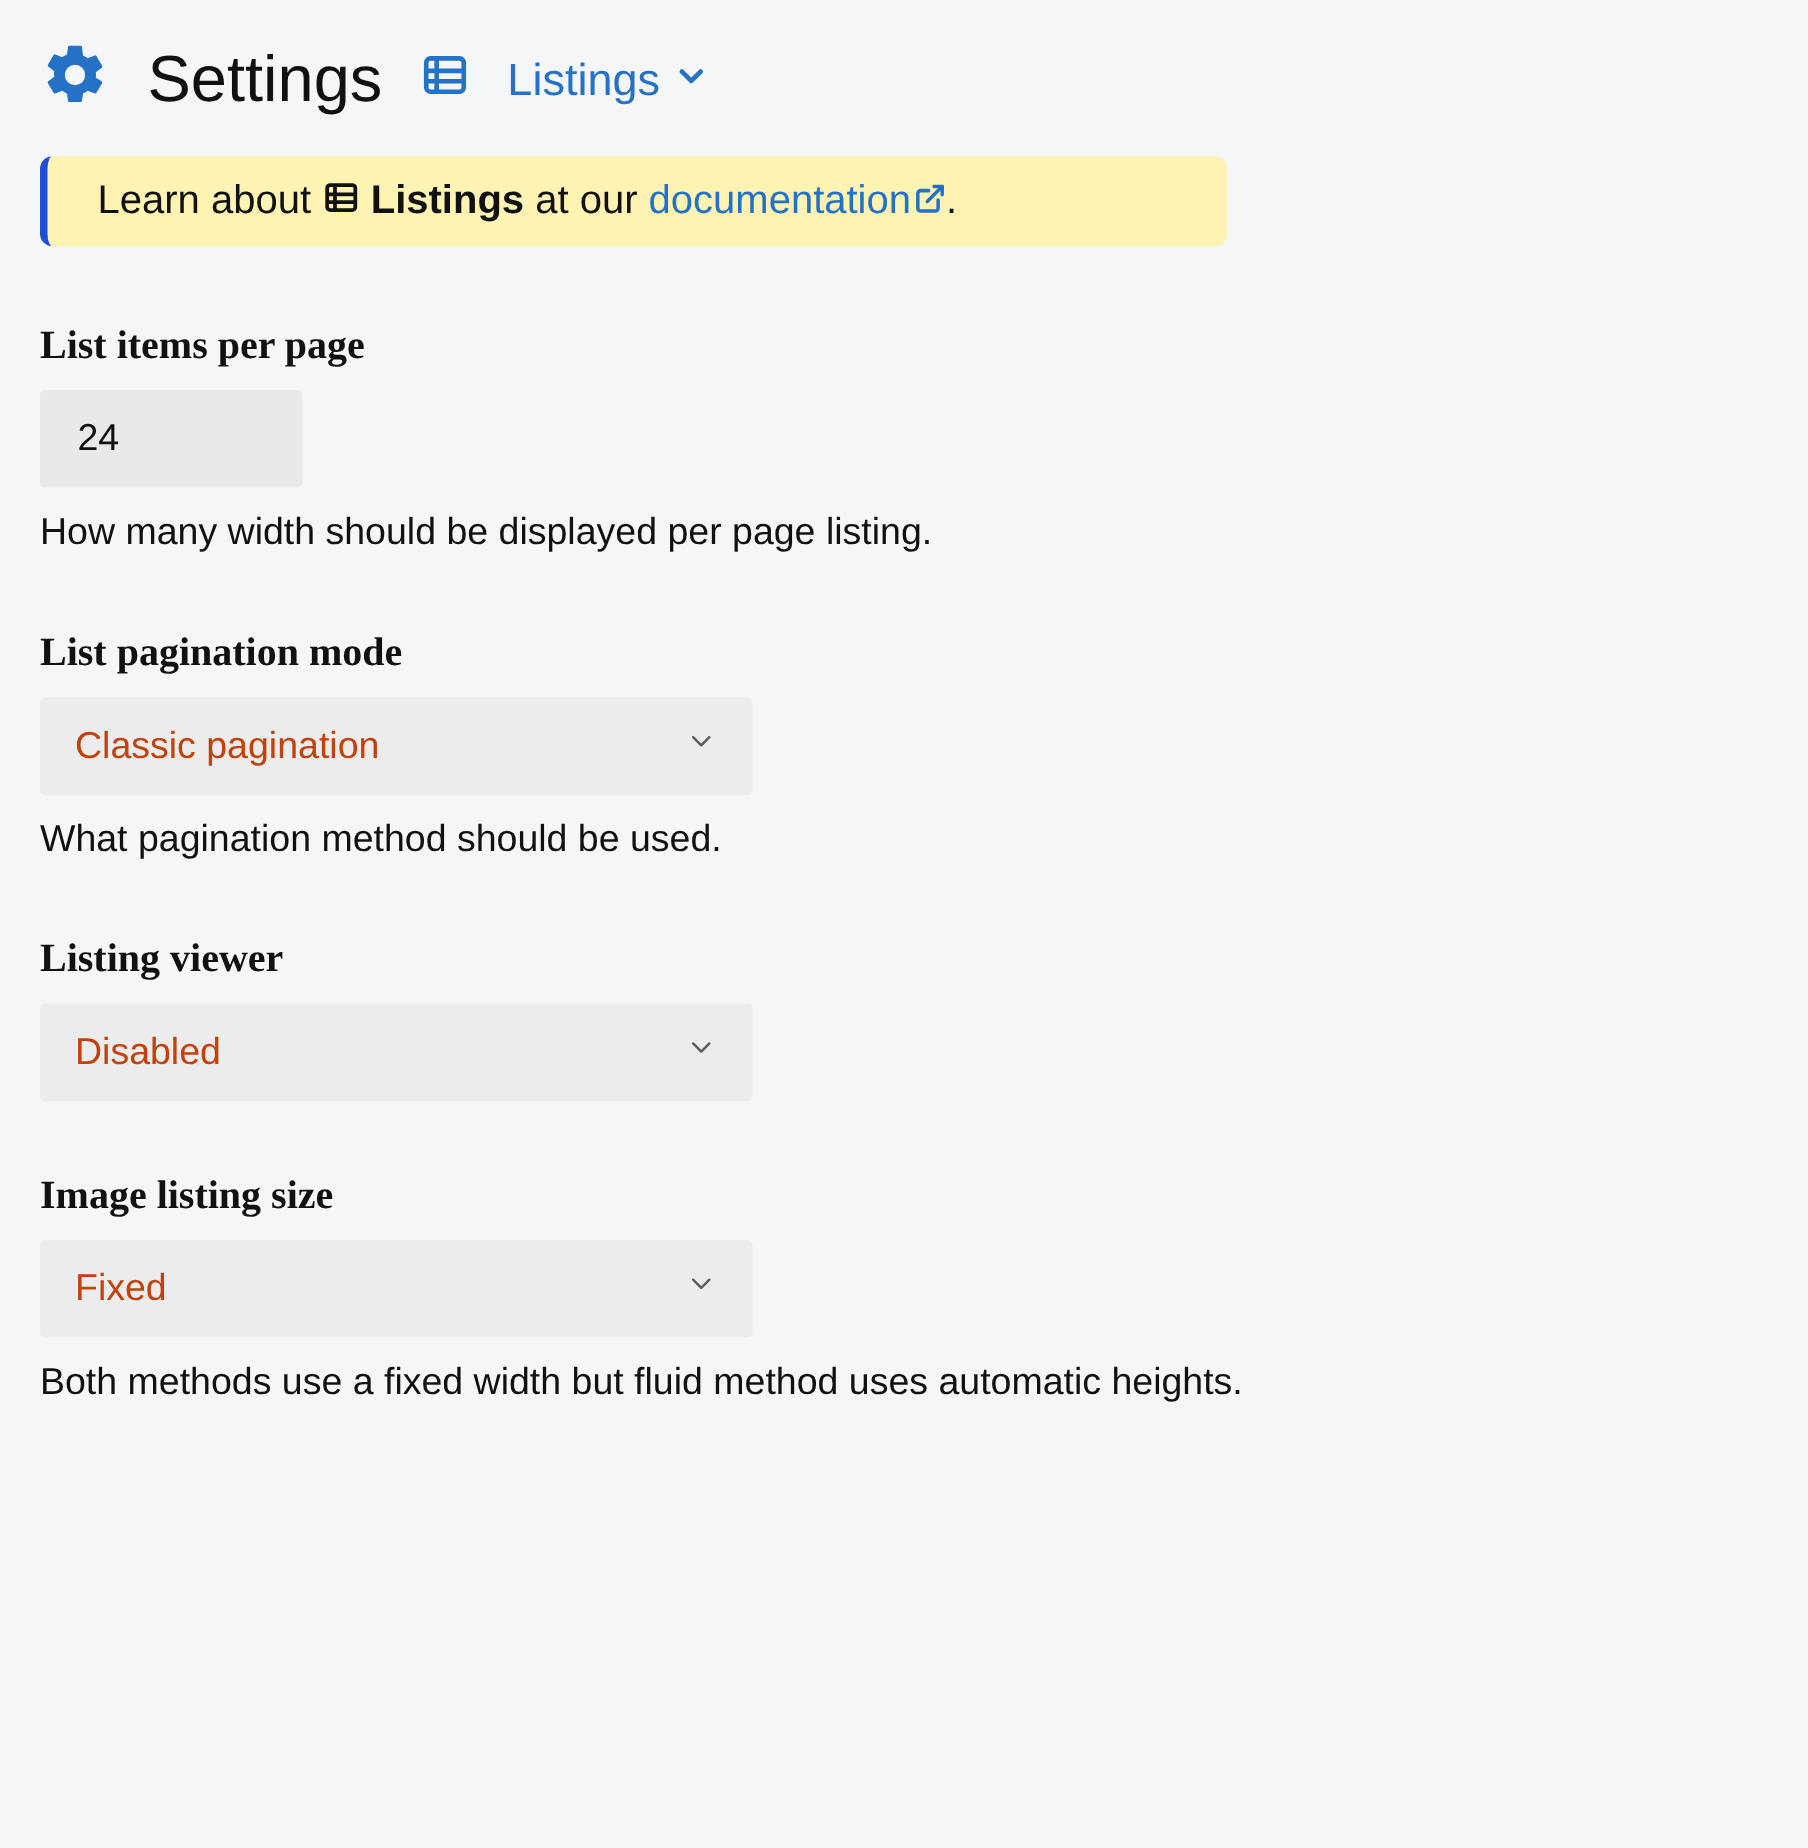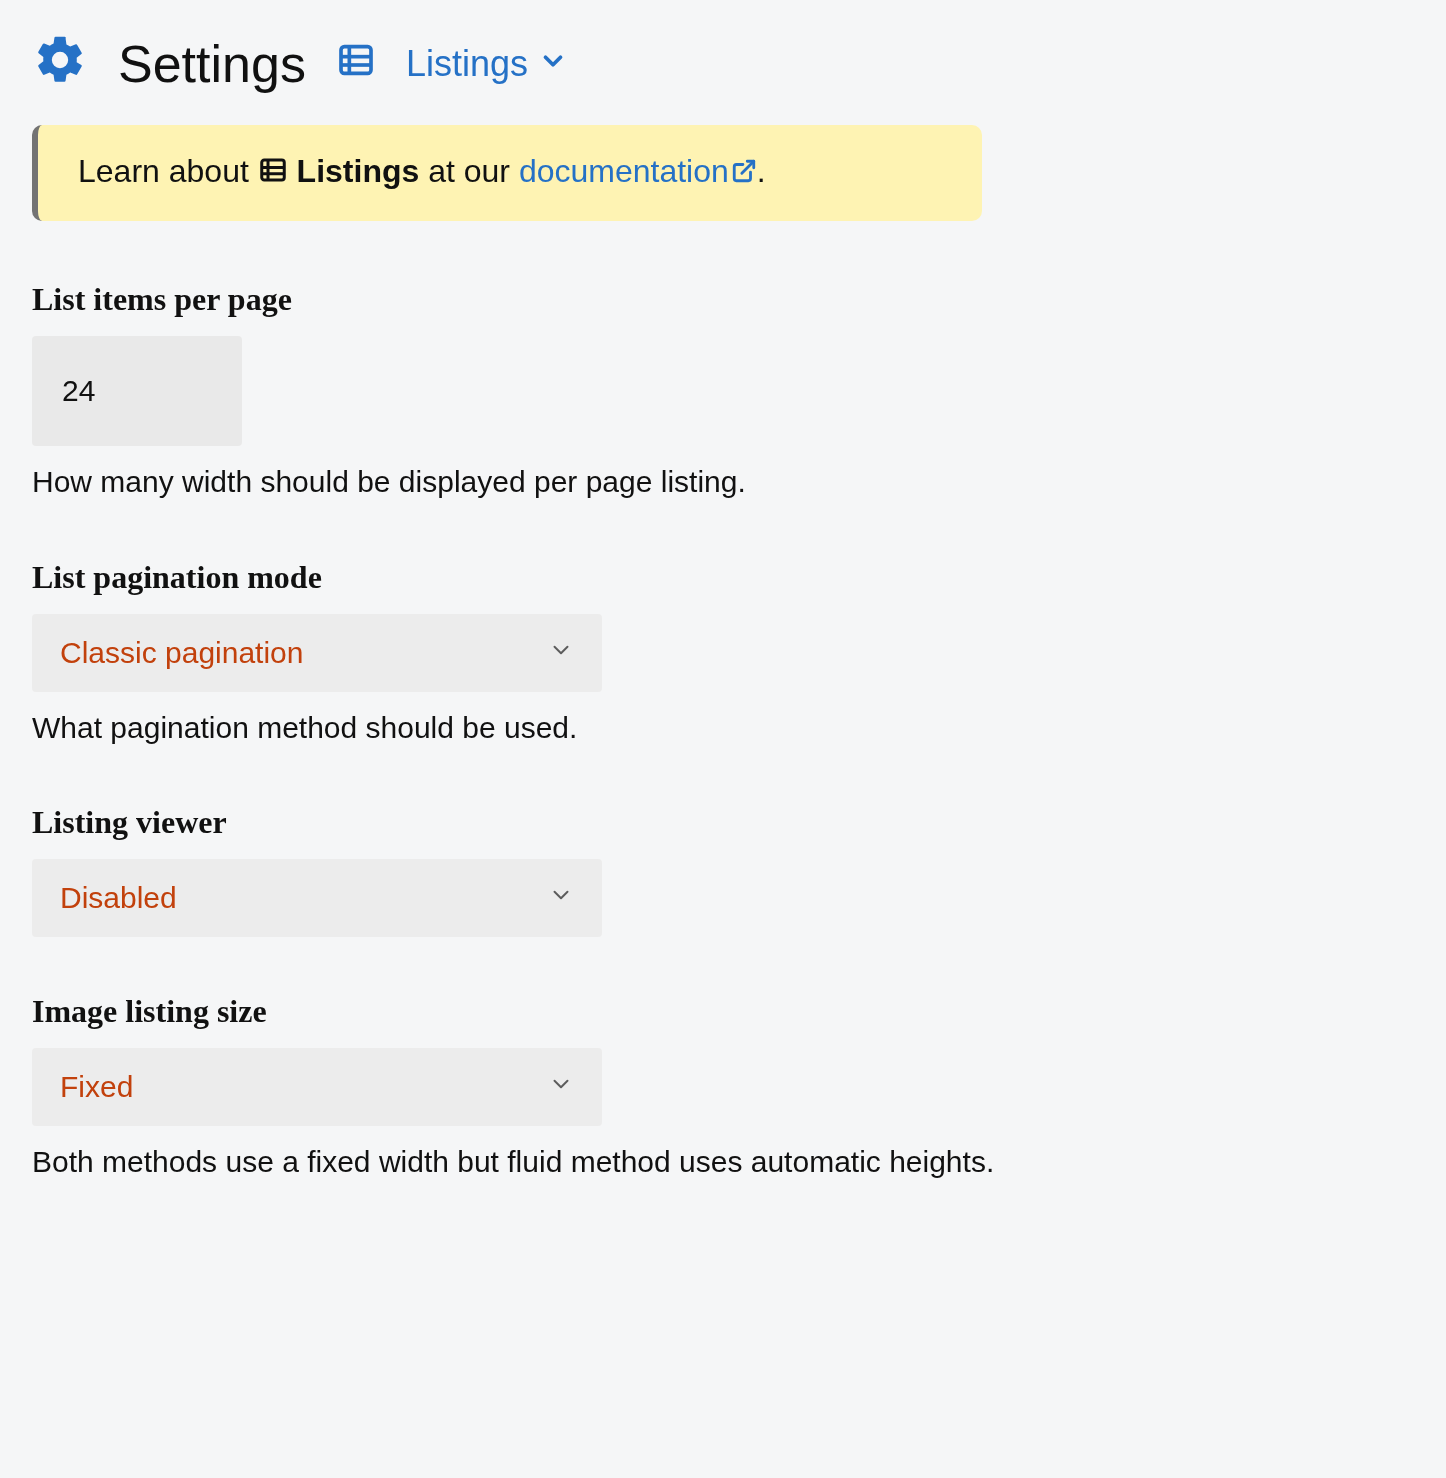--- a/index.html
+++ b/index.html
@@ -31,23 +31,23 @@
     font-size: 36px;
     display: inline-flex;
     align-items: center;
     gap: 10px;
     cursor: pointer;
   }
   .chevron-down { color: #2571c6; }
 
   .alert {
     background: #fef3b3;
-    border-left: 6px solid #737373;
+    border-left: 6px solid #1d4ed8;
     border-radius: 10px;
-    padding: 28px 40px;
+    padding: 16px 40px;
     font-size: 32px;
     color: #111;
     width: 950px;
     max-width: 100%;
     margin-bottom: 60px;
   }
   .alert .list-icon-inline { vertical-align: -3px; }
   .alert b { font-weight: 700; }
   .alert a {
     color: #2571c6;
@@ -66,21 +66,21 @@
     font-size: 30px;
     color: #111;
     margin-top: 16px;
     line-height: 1.35;
   }
 
   .num-input {
     background: #e9e9e9;
     border: none;
     border-radius: 4px;
-    padding: 38px 30px;
+    padding: 22px 30px;
     font-size: 30px;
     color: #111;
     width: 210px;
   }
 
   .select {
     background: #ececec;
     border-radius: 4px;
     padding: 22px 28px;
     font-size: 30px;

